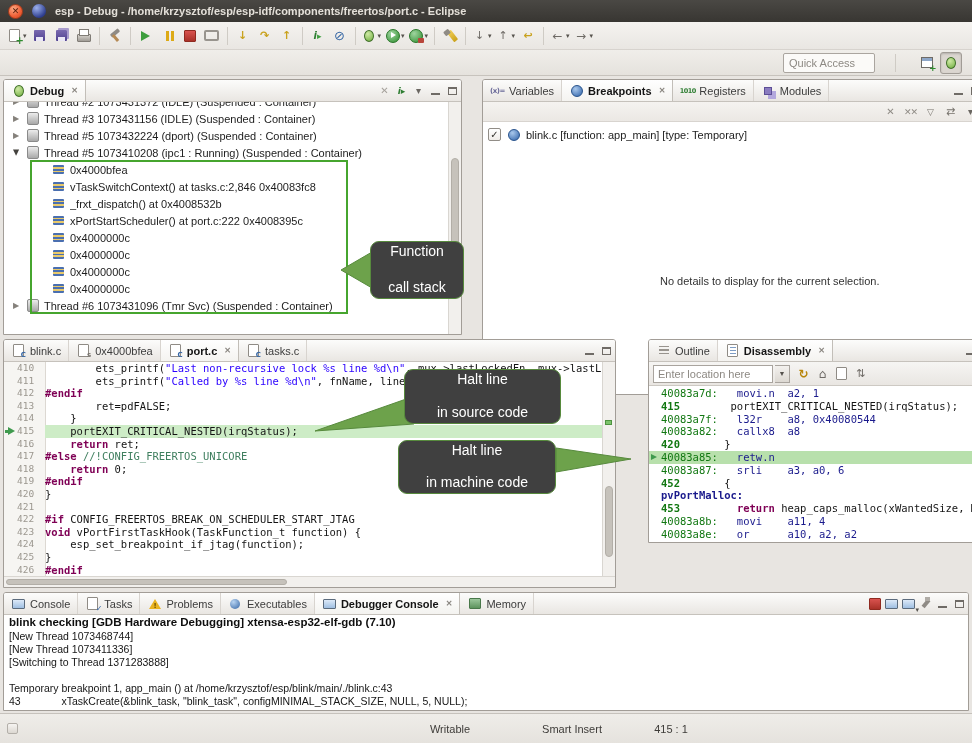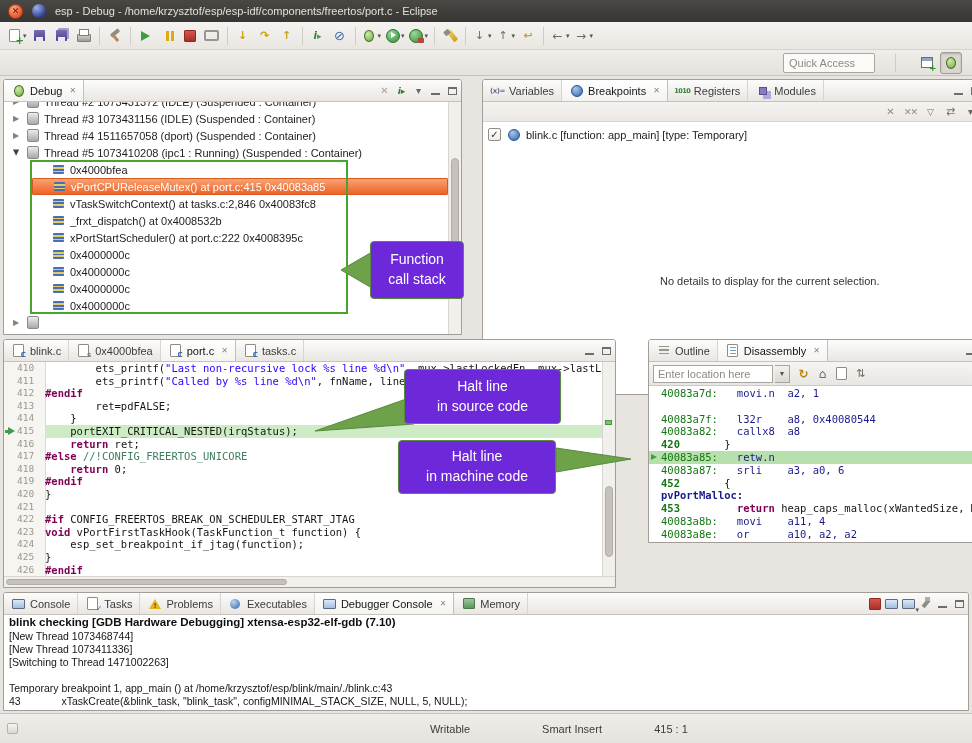--- a/index.html
+++ b/index.html
@@ -4,37 +4,37 @@
 <style>
 *{margin:0;padding:0;box-sizing:border-box}
 html,body{width:972px;height:743px}
 body{font-family:"Liberation Sans",sans-serif;font-size:11px;color:#222;background:#e8e5e1}
 #root{position:relative;width:972px;height:743px;background:#e8e5e1;overflow:hidden}
 
 
 .titlebar{position:absolute;left:0;top:0;width:972px;height:22px;background:linear-gradient(#4a4844,#383632);display:flex;align-items:center;gap:9px;padding:0 8px;color:#e4e0d9}
 .tb-close{width:15px;height:15px;border-radius:50%;background:radial-gradient(circle at 35% 30%,#fbaa84,#ef5e35 60%,#cf4a22);border:1px solid #a63c1c;display:flex;align-items:center;justify-content:center;color:#551d0b;font-size:9px;line-height:1;cursor:default}
 .app-icon{width:14px;height:14px;border-radius:50%;background:radial-gradient(circle at 33% 28%,#9db1ec,#2f3f8f 70%,#1f2b66)}
-.tb-title{font-weight:normal;font-size:11px;white-space:nowrap;overflow:hidden}
+.tb-title{font-weight:bold;font-size:11px;white-space:nowrap;overflow:hidden}
 
 
 .toolbar{position:absolute;left:0;top:22px;width:972px;height:28px;background:linear-gradient(#f5f3f0,#e9e6e2);border-bottom:1px solid #d7d3ce;display:flex;align-items:center;padding:0 5px}
 .toolbar2{position:absolute;left:0;top:50px;width:972px;height:26px;background:linear-gradient(#f0eeea,#e5e2dd);border-bottom:1px solid #c7c3bd;display:flex;align-items:center;justify-content:flex-end;padding:0 10px;gap:16px}
 .tbtn{height:22px;min-width:22px;display:inline-flex;align-items:center;justify-content:center;border-radius:3px;padding:0 2px;gap:1px}
 .tbtn .dd{font-size:7px;color:#56524d}
 .tbtn.pressed{background:#dbd6d0;border:1px solid #a19c96;box-shadow:inset 0 1px 2px rgba(0,0,0,.18)}
 .tsep{width:1px;height:18px;background:#cfcbc5;margin:0 4px;flex:0 0 auto}
 .qa{width:92px;height:20px;border:1px solid #aaa59f;border-radius:2px;background:#fbfaf8;padding:0 5px;font-family:"Liberation Sans",sans-serif;font-size:11px;color:#333}
 .qa::placeholder{color:#8d8983}
 
 
 .panel{position:absolute;background:#fff;border:1px solid #a29d97;border-radius:3px 3px 0 0;overflow:hidden;display:flex;flex-direction:column}
 .phdr{height:22px;background:linear-gradient(#fcfcfb,#e9e6e2);border-bottom:1px solid #c6c2bc;display:flex;align-items:stretch;flex:0 0 auto}
 .tab{display:flex;align-items:center;gap:4px;padding:0 7px;border-right:1px solid #d8d4cf;color:#3c3c3c;white-space:nowrap;font-size:11px}
-.tab.sel{background:linear-gradient(#ffffff,#f4f3f0);font-weight:normal;color:#141414;border-right:1px solid #c2beb8}
+.tab.sel{background:linear-gradient(#ffffff,#f4f3f0);font-weight:bold;color:#141414;border-right:1px solid #c2beb8}
 .tclose{color:#8a8680;font-size:8px;margin-left:3px}
 .hsp{flex:1}
 .hic{width:17px;display:flex;align-items:center;justify-content:center;color:#6b6762;font-size:10px;flex:0 0 auto}
 .ic-min{width:9px;height:8px;border-bottom:2px solid #6f6b66;display:block}
 .ic-max{width:9px;height:8px;border:1px solid #6f6b66;border-top:2px solid #6f6b66;display:block}
 .vtools{height:20px;display:flex;justify-content:flex-end;align-items:center;gap:3px;padding:0 5px;background:linear-gradient(#f5f3f0,#ebe8e4);border-bottom:1px solid #d8d4cf;flex:0 0 auto}
 .pbody{flex:1;display:flex;overflow:hidden;position:relative}
 
 
 .vscroll{width:13px;border-left:1px solid #d9d6d1;background:#f2f0ed;position:relative;flex:0 0 auto}
@@ -89,21 +89,21 @@
 .contitle{font-weight:bold;font-size:11.5px;color:#0e0e0e;height:14px;white-space:nowrap}
 .conline{font-family:Liberation Sans, sans-serif;font-size:10.5px;white-space:pre;height:13px;color:#151515}
 
 
 .statusbar{position:absolute;left:0;top:713px;width:972px;height:36px;background:linear-gradient(#efede9,#e3e0db);border-top:1px solid #c6c2bc}
 .stitem{position:absolute;top:9px;color:#3e3c39;font-size:11px;text-align:center}
 .grip{position:absolute;left:7px;top:9px;width:11px;height:11px;border:1px solid #b3afa9;background:linear-gradient(#f6f4f1,#dcd8d2);border-radius:2px}
 
 
 .ann-box{position:absolute;border:2px solid #46a52e;z-index:55;pointer-events:none}
-.callout{position:absolute;background:#6d28d9;border:1px solid #578a3d;border-radius:4px;color:#fff;z-index:60;display:flex;flex-direction:column;align-items:center;justify-content:center;font-size:14px;line-height:1.4;text-align:center;pointer-events:none}
+.callout{position:absolute;background:#404040;border:1px solid #578a3d;border-radius:9px;color:#fff;z-index:60;display:flex;flex-direction:column;align-items:center;justify-content:space-between;font-size:14px;line-height:1.4;text-align:center;pointer-events:none}
 .ann-arrows{position:absolute;left:0;top:0;z-index:58;pointer-events:none}
 .ann-arrows polygon{fill:#6da24b;stroke:#578a3d;stroke-width:1}
 
 
 .sg-p{color:#141414}
 .sg-k{color:#7f0055;font-weight:bold}
 .sg-s{color:#2a00ff}
 .sg-c{color:#3f7f5f}
 .sg-a{color:#117711}
 .sg-n{color:#117711;font-weight:bold}
@@ -315,35 +315,31 @@
             <span class="ttext">Thread #2 1073431372 (IDLE) (Suspended : Container)</span>
           </div>
           <div class="trow thread">
             <span class="arrow">▶</span>
             <span class="icx ic-thread"></span>
             <span class="ttext">Thread #3 1073431156 (IDLE) (Suspended : Container)</span>
           </div>
           <div class="trow thread">
             <span class="arrow">▶</span>
             <span class="icx ic-thread"></span>
-            <span class="ttext">Thread #4 1511657058 (dport) (Suspended : Container)</span>
+            <span class="ttext">Thread #5 1073432224 (dport) (Suspended : Container)</span>
           </div>
           <div class="trow thread">
             <span class="arrow down">▶</span>
             <span class="icx ic-thread"></span>
             <span class="ttext">Thread #5 1073410208 (ipc1 : Running) (Suspended : Container)</span>
           </div>
           <div class="trow frame">
             <span class="icx ic-stack-frame"></span>
             <span class="ttext">0x4000bfea</span>
           </div>
-          <div class="trow frame sel">
-            <span class="icx ic-stack-frame"></span>
-            <span class="ttext">vPortCPUReleaseMutex() at port.c:415 0x40083a85</span>
-          </div>
           <div class="trow frame">
             <span class="icx ic-stack-frame"></span>
             <span class="ttext">vTaskSwitchContext() at tasks.c:2,846 0x40083fc8</span>
           </div>
           <div class="trow frame">
             <span class="icx ic-stack-frame"></span>
             <span class="ttext">_frxt_dispatch() at 0x4008532b</span>
           </div>
           <div class="trow frame">
             <span class="icx ic-stack-frame"></span>
@@ -361,20 +357,21 @@
             <span class="icx ic-stack-frame"></span>
             <span class="ttext">0x4000000c</span>
           </div>
           <div class="trow frame">
             <span class="icx ic-stack-frame"></span>
             <span class="ttext">0x4000000c</span>
           </div>
           <div class="trow thread">
             <span class="arrow">▶</span>
             <span class="icx ic-thread"></span>
+            <span class="ttext">Thread #6 1073431096 (Tmr Svc) (Suspended : Container)</span>
           </div>
         </div>
       <div class="vscroll">
           <div class="vthumb" style="top:24%;height:42%"></div>
         </div>
     </div>
   </div>
 
   <div class="panel" id="p-break" style="left:482px;top:79px;width:503px;height:316px">
     <div class="phdr" id="hd-break">
@@ -595,20 +592,21 @@
         </span>
     </div>
     <div class="pbody">
       <div class="dislines" id="dis-lines">
           <div class="disrow">
             <span class="dmk"></span>
             <span class="dcd"><span class="sg-a">40083a7d:</span><span class="sg-m">   movi.n  a2, 1</span></span>
           </div>
           <div class="disrow">
             <span class="dmk"></span>
+            <span class="dcd"><span class="sg-n">415</span><span class="sg-p">        portEXIT_CRITICAL_NESTED(irqStatus);</span></span>
           </div>
           <div class="disrow">
             <span class="dmk"></span>
             <span class="dcd"><span class="sg-a">40083a7f:</span><span class="sg-m">   l32r    a8, 0x40080544</span></span>
           </div>
           <div class="disrow">
             <span class="dmk"></span>
             <span class="dcd"><span class="sg-a">40083a82:</span><span class="sg-m">   callx8  a8</span></span>
           </div>
           <div class="disrow">
@@ -706,21 +704,21 @@
           <span class="ic-min"></span>
         </div>
         <div class="hic">
           <span class="ic-max"></span>
         </div>
       </div>
     <div class="conbody" id="con-body">
       <div class="contitle">blink checking [GDB Hardware Debugging] xtensa-esp32-elf-gdb (7.10)</div>
     <div class="conline">[New Thread 1073468744]</div>
         <div class="conline">[New Thread 1073411336]</div>
-        <div class="conline">[Switching to Thread 1471002263]</div>
+        <div class="conline">[Switching to Thread 1371283888]</div>
         <div class="conline"></div>
         <div class="conline">Temporary breakpoint 1, app_main () at /home/krzysztof/esp/blink/main/./blink.c:43</div>
         <div class="conline">43              xTaskCreate(&amp;blink_task, "blink_task", configMINIMAL_STACK_SIZE, NULL, 5, NULL);</div>
       </div>
   </div>
 
   <div class="statusbar">
     <div class="grip"></div>
     <div class="stitem" style="left:400px;width:100px">Writable</div>
     <div class="stitem" style="left:512px;width:120px">Smart Insert</div>

